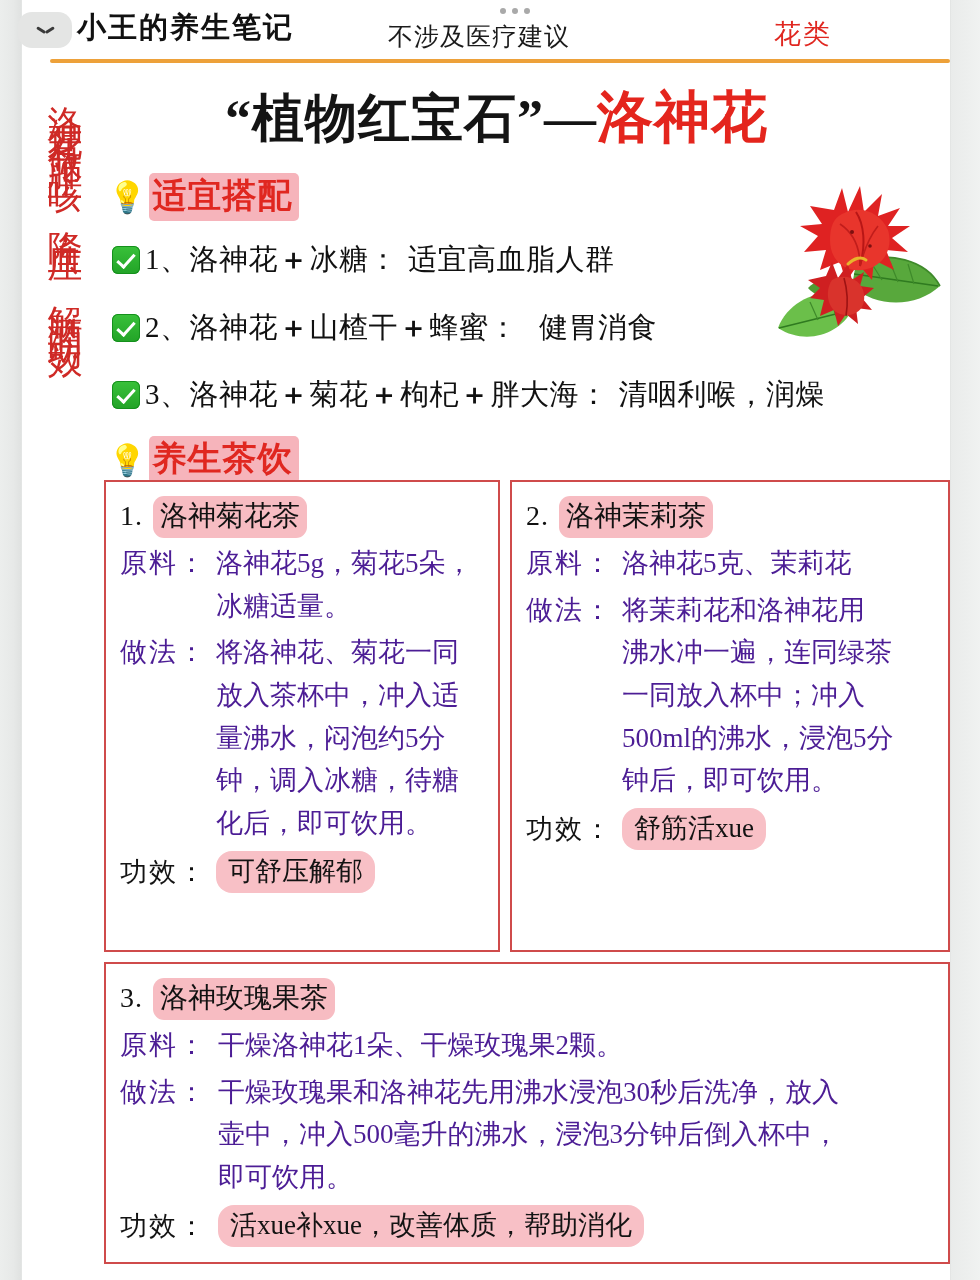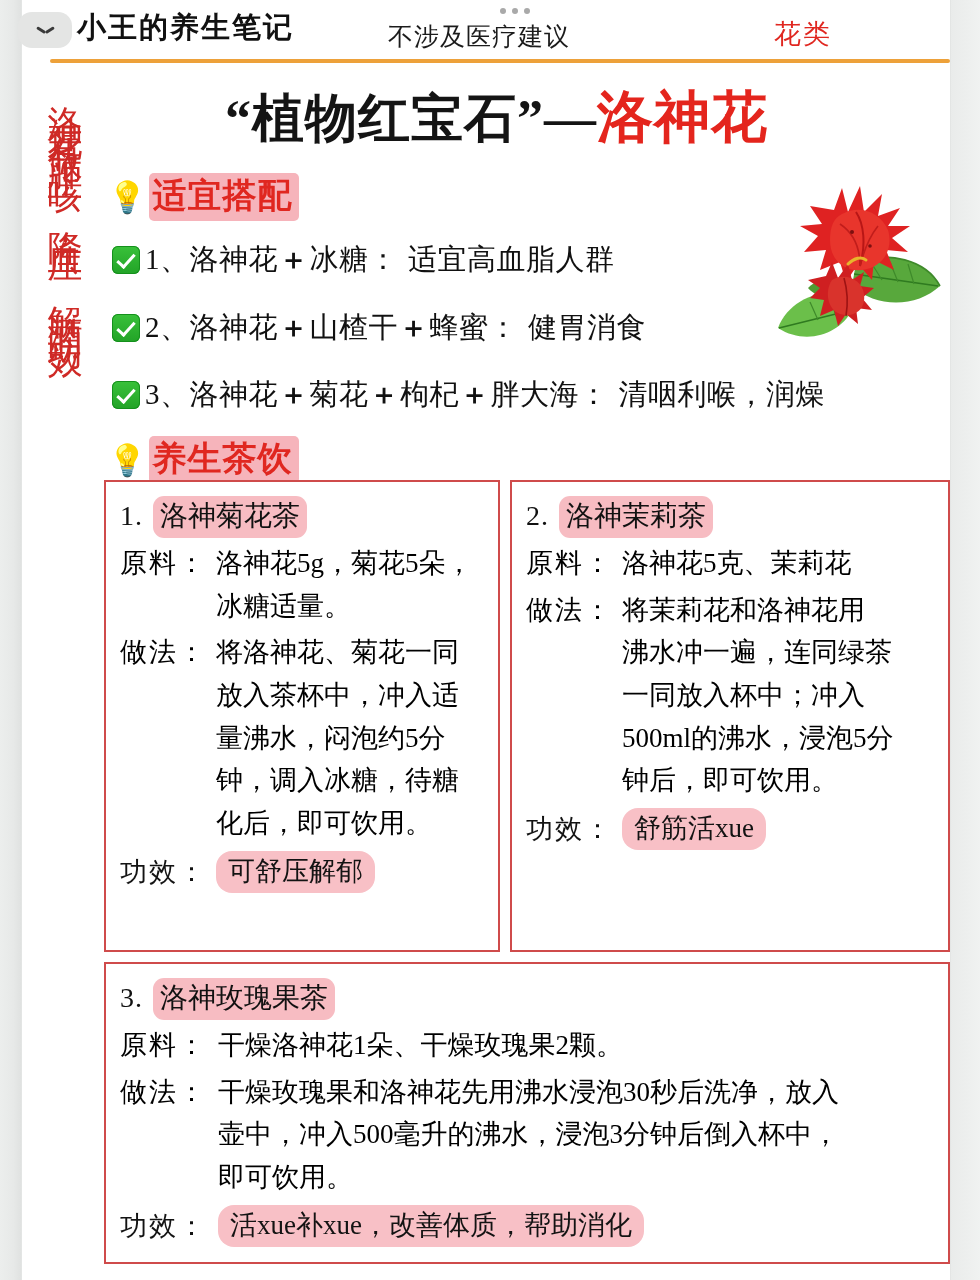--- a/index.html
+++ b/index.html
@@ -187,21 +187,21 @@
   .card-name {
     background: #f7bcc2;
     border-radius: 11px;
     padding: 1px 7px 3px 7px;
     font-size: 28px; color: #111;
   }
 
   .field {
     display: flex;
     margin: 4px 0 0 14px;
-    font-size: 27px; color: #000000;
+    font-size: 27px; color: #4c1d95;
     line-height: 1.58;
   }
   .field-label {
     flex: none;
     width: 96px;
     letter-spacing: 2px;
     white-space: nowrap;
   }
   .field-body { flex: 1; padding-right: 8px; }
   .field-body .ln { display: block; white-space: nowrap; }
@@ -269,21 +269,21 @@
 
   <div class="pair-item" id="pair-2">
     <span class="chk"></span>
     <span>2、</span>
     <span>洛神花</span>
     <span class="plus">＋</span>
     <span>山楂干</span>
     <span class="plus">＋</span>
     <span>蜂蜜</span>
     <span>：</span>
-    <span style="margin-left:10px">健胃消食</span>
+    <span style="margin-left:21px">健胃消食</span>
   </div>
 
   <div class="pair-item" id="pair-3">
     <span class="chk"></span>
     <span>3、</span>
     <span>洛神花</span>
     <span class="plus">＋</span>
     <span>菊花</span>
     <span class="plus">＋</span>
     <span>枸杞</span>

